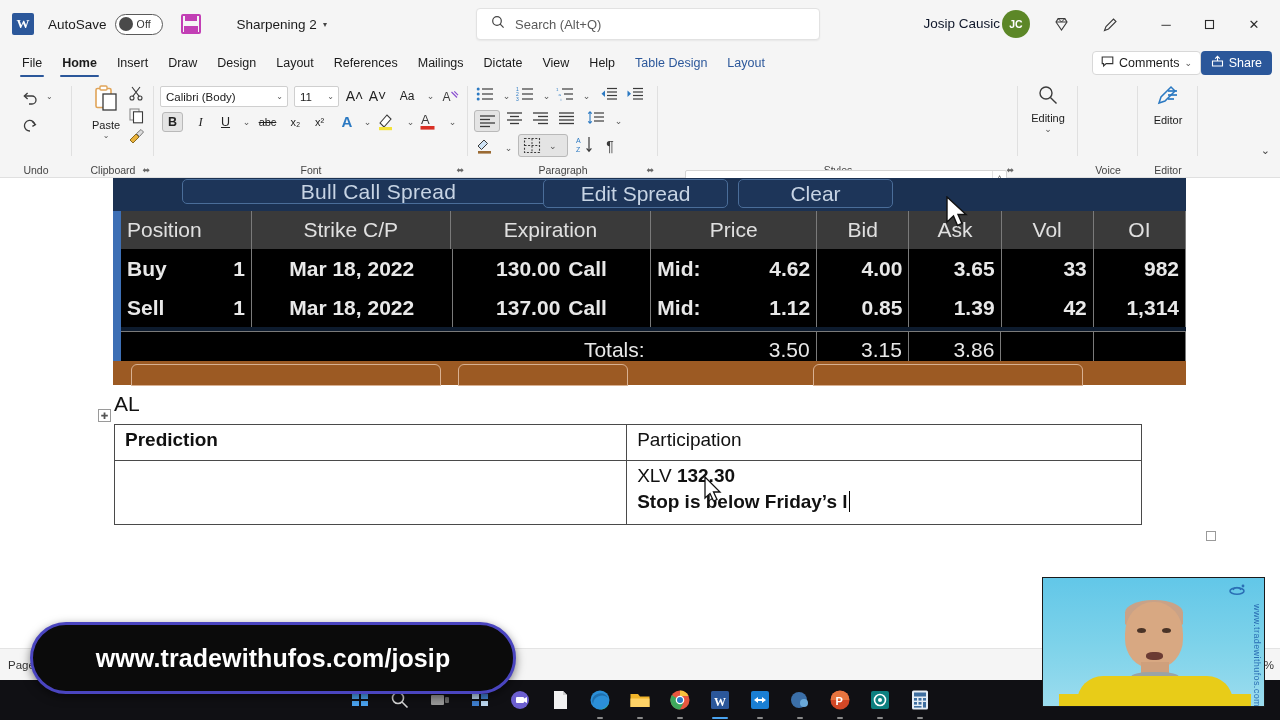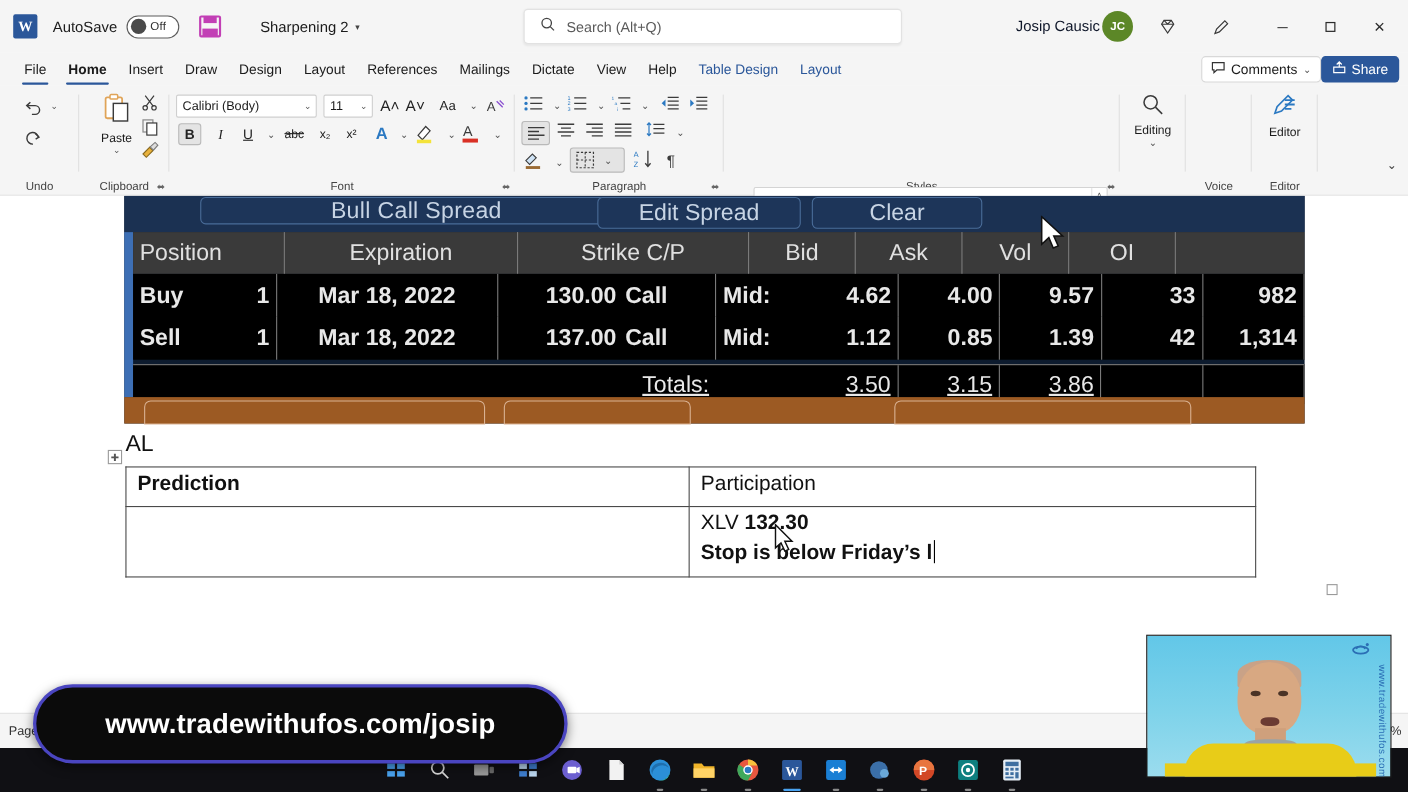--- a/index.html
+++ b/index.html
@@ -201,21 +201,21 @@
   .tdrow .c {
     color:#e8e8e8; font-size:21px; display:flex; align-items:center;
     border-right:1px solid #7a7a7a; padding:0 6px;
   }
   .ttot {
     position:absolute; left:8px; right:0; top:120px; height:36px; background:#000;
     border-top:1px solid #7a7a7a; display:flex;
   }
   .ttot .c {
     color:#e8e8e8; font-size:21px; display:flex; align-items:center;
-    border-right:1px solid #7a7a7a; padding:0 6px;text-decoration:underline;
+    border-right:1px solid #7a7a7a; padding:0 6px;
   }
   .tb-bottom {
     position:absolute; left:0; right:0; bottom:0; height:24px; background:#9c5a23;
   }
   .tb-bottom .bb {
     position:absolute; top:3px; height:22px; border:1px solid #d9b192;
     border-radius:6px 6px 0 0; background:#9c5a23;
   }
 
   .cursor-arrow { position:absolute; pointer-events:none; }
@@ -735,22 +735,23 @@
         </div>
         <div class="tb-btn" style="left:430px; width:185px">Edit Spread</div>
         <div class="tb-btn" style="left:625px; width:155px">Clear</div>
       </div>
 
       <div class="tgrid">
         <div class="tleftbar"></div>
 
         <div class="thead">
           <div class="c" style="width:138px">Position</div>
+          <div class="c" style="width:210px; justify-content:center">Strike  C/P</div>
           <div class="c" style="width:212px; justify-content:center">Expiration</div>
-          <div class="c" style="width:210px; justify-content:center">Strike  C/P</div>
+          <div class="c" style="width:175px; justify-content:center">Price</div>
           <div class="c" style="width:97px; justify-content:center">Bid</div>
           <div class="c" style="width:97px; justify-content:center">Ask</div>
           <div class="c" style="width:97px; justify-content:center">Vol</div>
           <div class="c" style="width:97px; justify-content:center">OI</div>
         </div>
 
         <div class="tbody">
           <div class="tdrow">
             <div class="c" style="width:138px; justify-content:space-between">
               <span>Buy</span>
@@ -759,21 +760,21 @@
             <div class="c" style="width:212px; justify-content:center">Mar 18, 2022</div>
             <div class="c" style="width:210px; justify-content:center; gap:8px">
               <span>130.00</span>
               <span>Call</span>
             </div>
             <div class="c" style="width:175px; justify-content:space-between">
               <span>Mid:</span>
               <span>4.62</span>
             </div>
             <div class="c" style="width:97px; justify-content:flex-end">4.00</div>
-            <div class="c" style="width:97px; justify-content:flex-end">9.57</div>
+            <div class="c" style="width:97px; justify-content:flex-end">3.65</div>
             <div class="c" style="width:97px; justify-content:flex-end">33</div>
             <div class="c" style="width:97px; justify-content:flex-end">982</div>
           </div>
           <div class="tdrow">
             <div class="c" style="width:138px; justify-content:space-between">
               <span>Sell</span>
               <span>1</span>
             </div>
             <div class="c" style="width:212px; justify-content:center">Mar 18, 2022</div>
             <div class="c" style="width:210px; justify-content:center; gap:8px">

